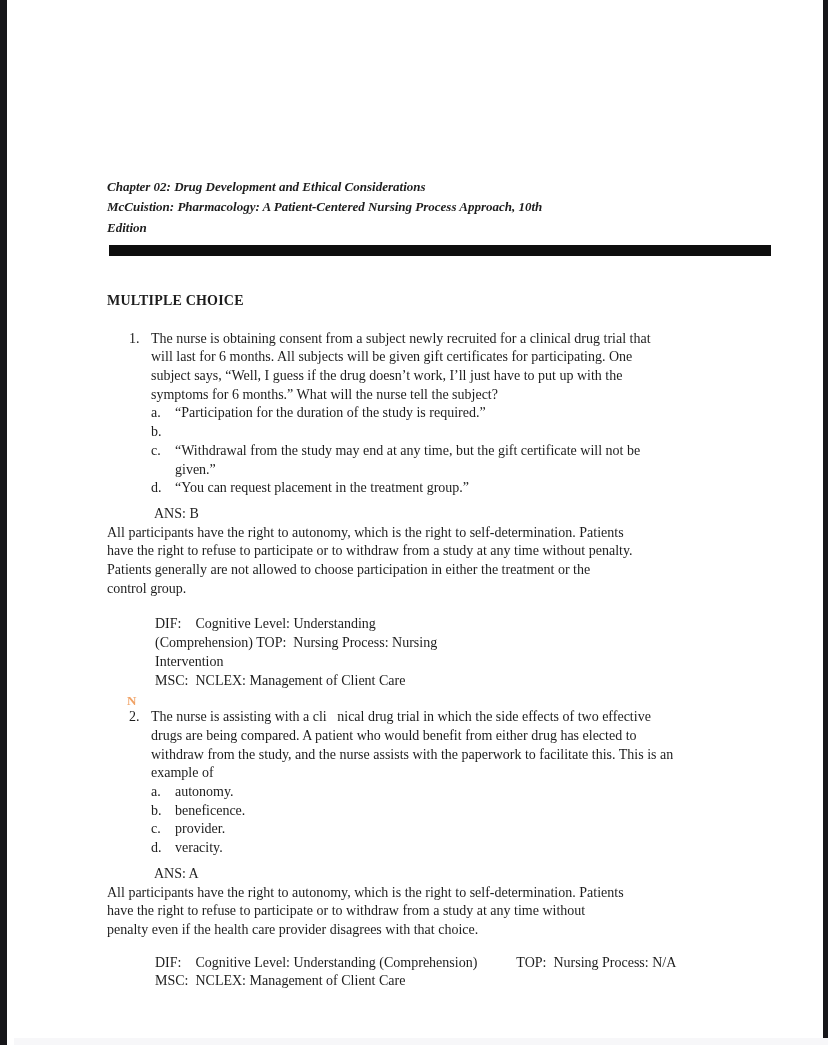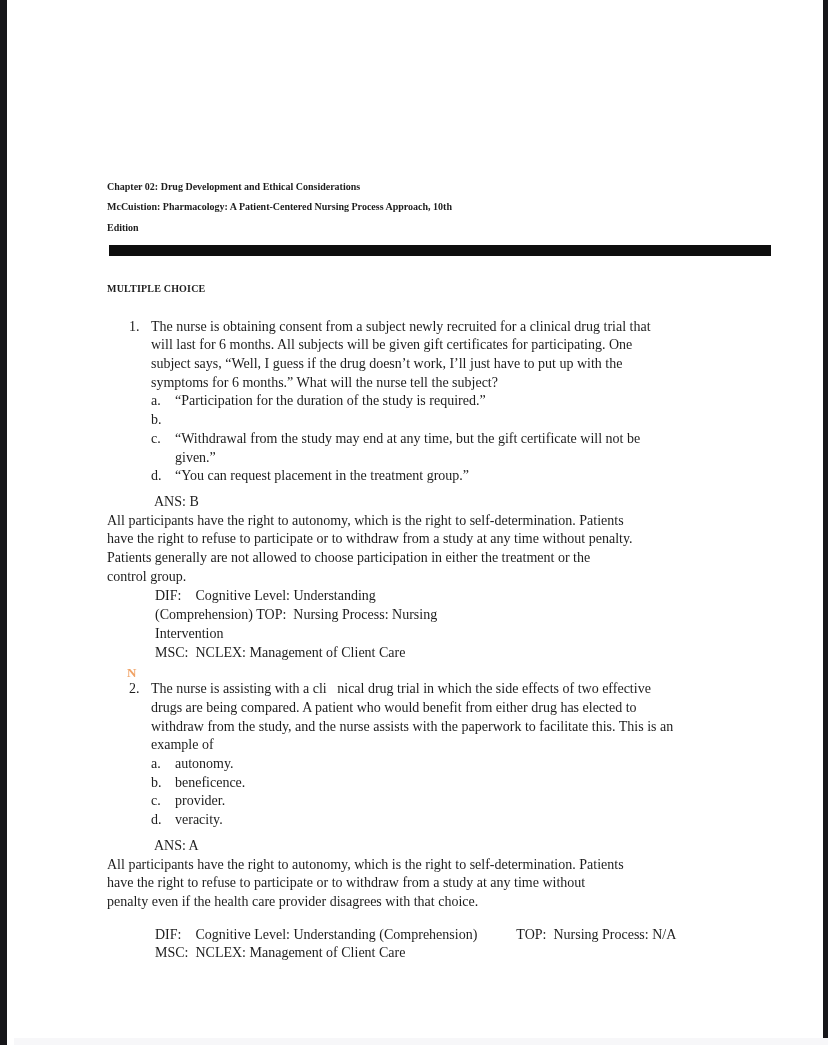--- a/index.html
+++ b/index.html
@@ -19,41 +19,41 @@
     position: absolute; left: 7px; bottom: 0;
     width: 816px; height: 7px;
     background: #f7f7f9;
   }
   .doc {
     position: absolute; left: 100px; top: 177px;
     width: 668px;
     font-size: 14px; line-height: 18.7px;
     color: #1d1d1d;
   }
-  .title { font-weight: bold; font-size: 10px; line-height: 20.3px; }
+  .title { font-weight: bold; font-size: 13px; line-height: 20.3px; font-style: italic; }
   .title .line { white-space: pre; }
   .rule {
     height: 11px; width: 662px;
     margin: 7px 0 0 2px;
     background: #0e0e0e;
   }
   .mc-heading {
-    margin-top: 24px;
-    font-weight: bold; font-size: 10px;
+    margin-top: 36px;
+    font-weight: bold; font-size: 14px;
     letter-spacing: 0.2px;
   }
   .line { white-space: pre; }
   .question { display: flex; padding-left: 22px; margin-top: 19px; }
   .qnum { width: 22px; flex: none; }
   .qbody { flex: 1 1 auto; }
   .opt { display: flex; }
   .optletter { width: 24px; flex: none; }
   .answer { margin: 7px 0 0 47px; }
   .rationale { }
-  .meta { margin: 1px 0 0 48px; }
+  .meta { margin: 17px 0 0 48px; }
   .meta2 { margin: 14px 0 0 48px; }
   .metarow { display: flex; }
   .meta-top { margin-left: 39px; }
   .margin-note {
     margin: 3px 0 0 20px;
     line-height: 15px;
     font-size: 13px;
     color: #f0a265;
     font-weight: bold;
   }

